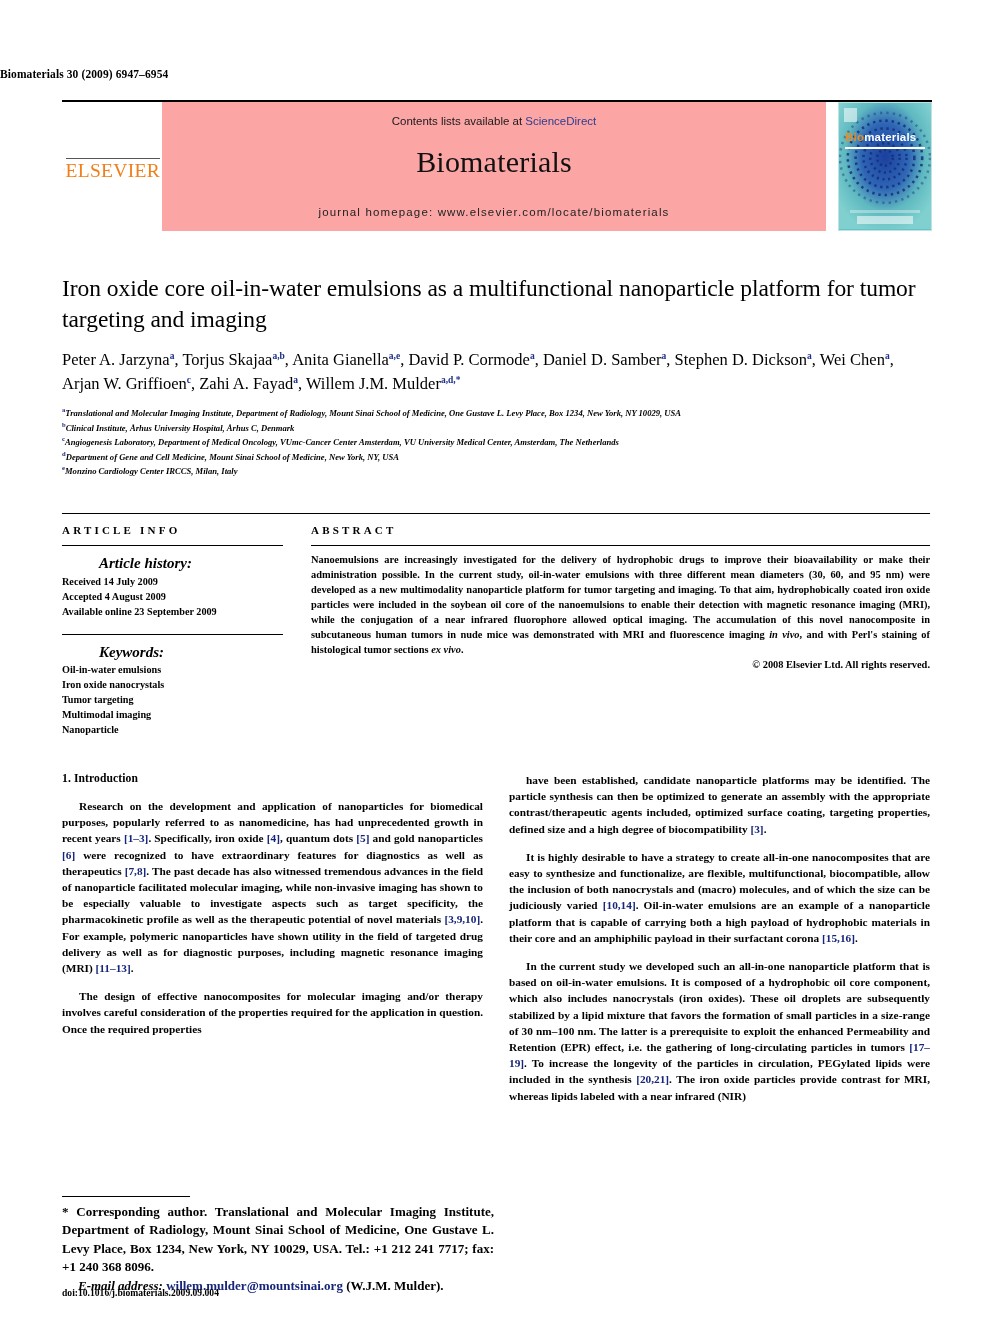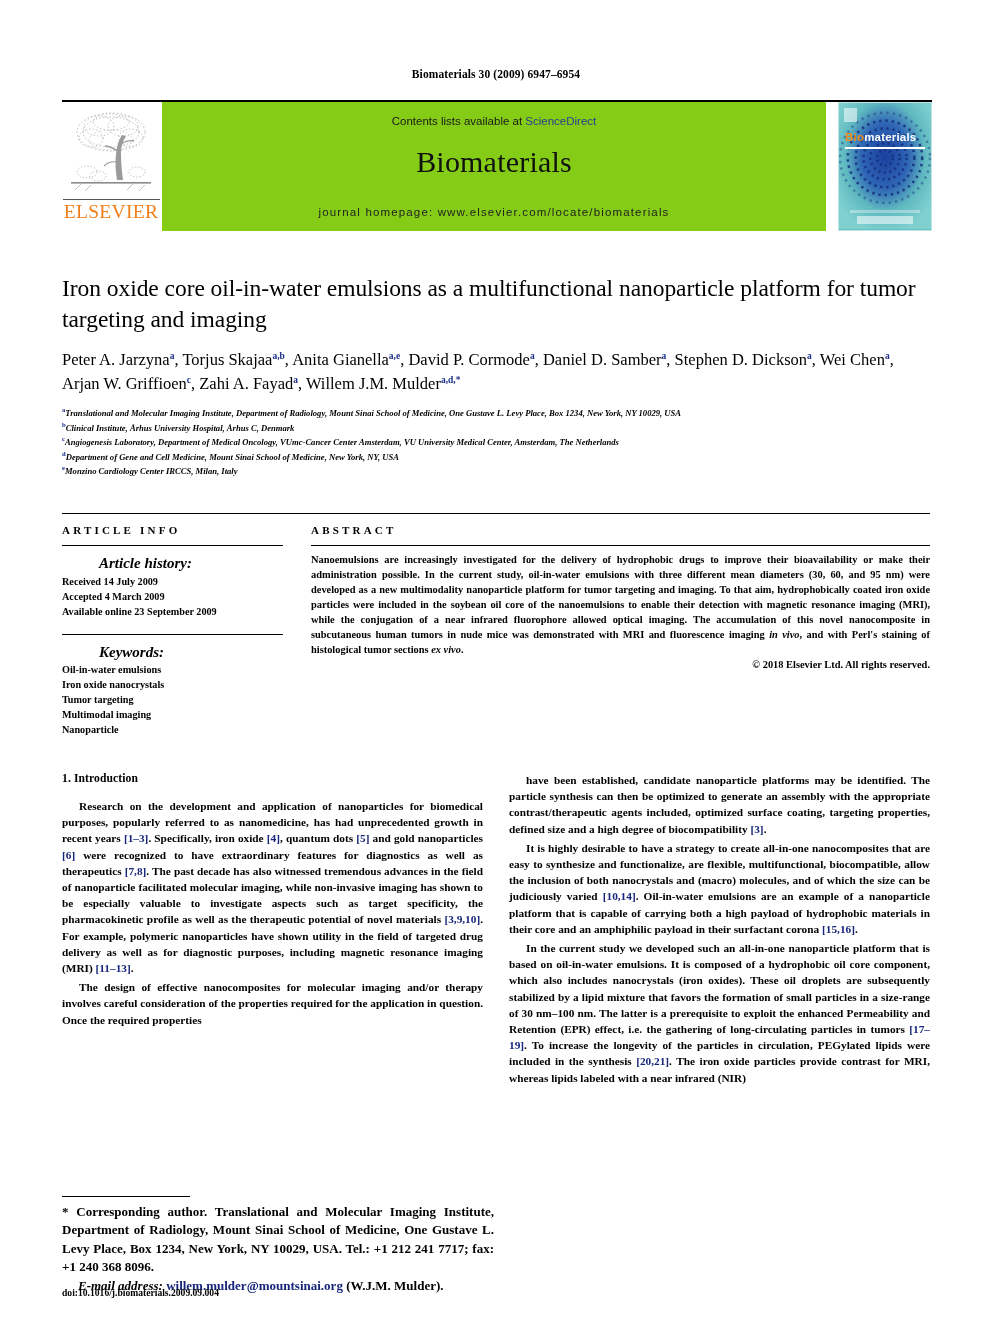--- a/index.html
+++ b/index.html
@@ -11,61 +11,59 @@
     font-family: "Liberation Serif", "DejaVu Serif", serif;
     color: #000000;
     position: relative;
     overflow: hidden;
   }
 
   .page { position: relative; width: 992px; height: 1323px; padding: 0; }
 
   
   .running-head {
-    text-align: center;
     font-size: 11.5px;
     font-weight: bold;
     margin-top: 68px;
     letter-spacing: .1px;
   }
 
   
   .masthead {
     margin: 20px 60px 0 62px;
     border-top: 2.5px solid #000;
     height: 131px;
     display: flex;
     align-items: stretch;
     position: relative;
   }
   .elsevier-logo {
     width: 98px;
     flex: 0 0 98px;
     padding-top: 4px;
     display: flex;
-    flex-direction: column;
     align-items: center;
-    justify-content: flex-start;
+    justify-content: space-between;
   }
   .tree-svg { display:block; }
   .elsevier-word {
     font-family: "Liberation Serif", serif;
     font-size: 19.5px;
     letter-spacing: 0.3px;
     color: #F07F1A;
     line-height: 1;
     margin-top: 1px;
     border-top: 1.4px solid #555;
     padding-top: 2px;
     width: 97px;
     text-align: center;
   }
   .contents-band {
     flex: 1 1 auto;
-    background: #84cc16;
+    background: #fca5a5;
     margin-left: 2px;
     position: relative;
     display: flex;
     flex-direction: column;
     align-items: center;
     justify-content: flex-start;
   }
   .contents-line {
     font-family: "Liberation Sans", sans-serif;
     font-size: 11.5px;
@@ -193,21 +191,21 @@
   }
   p.body-p {
     font-size: 11.3px;
     line-height: 1.435;
     text-align: justify;
     margin: 0;
     text-indent: 17px;
     font-weight: bold;
     hyphens: auto;
   }
-  p.body-p + p.body-p { margin-top: 3px; }
+  p.body-p + p.body-p { margin-top: 12px; }
   .cite { color: #16257a; }
 
   
   .footnote {
     position: absolute;
     left: 62px;
     top: 1128px;
     width: 432px;
   }
   .fn-rule { width: 128px; border-top: 1.1px solid #000; margin-bottom: 6px; }
@@ -326,42 +324,42 @@
   </div>
 
   <div class="info-abstract">
 
     <div class="col-info">
       <div class="sec-head">ARTICLE INFO</div>
       <div class="hrule"></div>
       <div class="info-sub">Article history:</div>
       <div>
           <div class="info-line">Received 14 July 2009</div>
-          <div class="info-line">Accepted 4 March 2009</div>
+          <div class="info-line">Accepted 4 August 2009</div>
           <div class="info-line">Available online 23 September 2009</div>
         </div>
       <div class="kw-gap"></div>
       <div class="hrule"></div>
       <div class="info-sub">Keywords:</div>
       <div>
           <div class="info-line">Oil-in-water emulsions</div>
           <div class="info-line">Iron oxide nanocrystals</div>
           <div class="info-line">Tumor targeting</div>
           <div class="info-line">Multimodal imaging</div>
           <div class="info-line">Nanoparticle</div>
         </div>
     </div>
 
     <div class="col-abstract">
       <div class="sec-head">ABSTRACT</div>
       <div class="hrule"></div>
       <div class="abstract-body">
         <span>Nanoemulsions are increasingly investigated for the delivery of hydrophobic drugs to improve their bioavailability or make their administration possible. In the current study, oil-in-water emulsions with three different mean diameters (30, 60, and 95 nm) were developed as a new multimodality nanoparticle platform for tumor targeting and imaging. To that aim, hydrophobically coated iron oxide particles were included in the soybean oil core of the nanoemulsions to enable their detection with magnetic resonance imaging (MRI), while the conjugation of a near infrared fluorophore allowed optical imaging. The accumulation of this novel nanocomposite in subcutaneous human tumors in nude mice was demonstrated with MRI and fluorescence imaging </span><em>in vivo</em><span>, and with Perl's staining of histological tumor sections </span><em>ex vivo</em><span>.</span>
       </div>
-      <div class="copyright-line">© 2018 Elsevier Ltd. All rights reserved.</div>
+      <div class="copyright-line">© 2008 Elsevier Ltd. All rights reserved.</div>
     </div>
   </div>
 
   <div class="body-cols">
     <div class="bcol">
       <h2 class="section-title">1. Introduction</h2>
       <div>
           <p class="body-p">Research on the development and application of nanoparticles for biomedical purposes, popularly referred to as nanomedicine, has had unprecedented growth in recent years <span class="cite">[1–3]</span>. Specifically, iron oxide <span class="cite">[4]</span>, quantum dots <span class="cite">[5]</span> and gold nanoparticles <span class="cite">[6]</span> were recognized to have extraordinary features for diagnostics as well as therapeutics <span class="cite">[7,8]</span>. The past decade has also witnessed tremendous advances in the field of nanoparticle facilitated molecular imaging, while non-invasive imaging has shown to be especially valuable to investigate aspects such as target specificity, the pharmacokinetic profile as well as the therapeutic potential of novel materials <span class="cite">[3,9,10]</span>. For example, polymeric nanoparticles have shown utility in the field of targeted drug delivery as well as for diagnostic purposes, including magnetic resonance imaging (MRI) <span class="cite">[11–13]</span>.</p>
           <p class="body-p">The design of effective nanocomposites for molecular imaging and/or therapy involves careful consideration of the properties required for the application in question. Once the required properties</p>
         </div>

